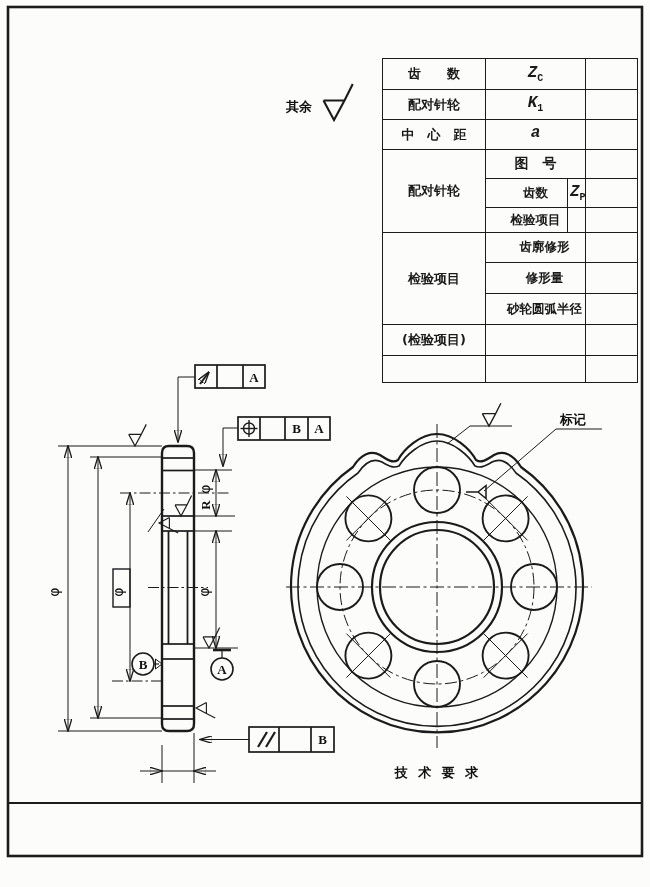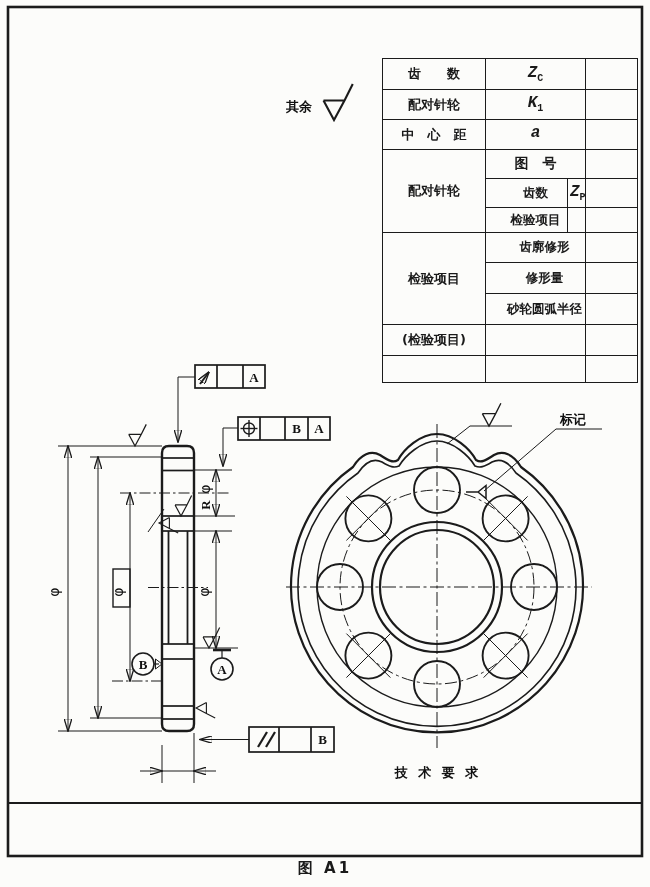--- a/index.html
+++ b/index.html
@@ -278,15 +278,14 @@
     <td></td>
   </tr>
   <tr style="height:27px">
     <td></td>
     <td colspan="2"></td>
     <td></td>
   </tr>
 </tbody>
     </table>
 
-<div class="caption">图  A1</div>
 
 </div>
 
 </body></html>

